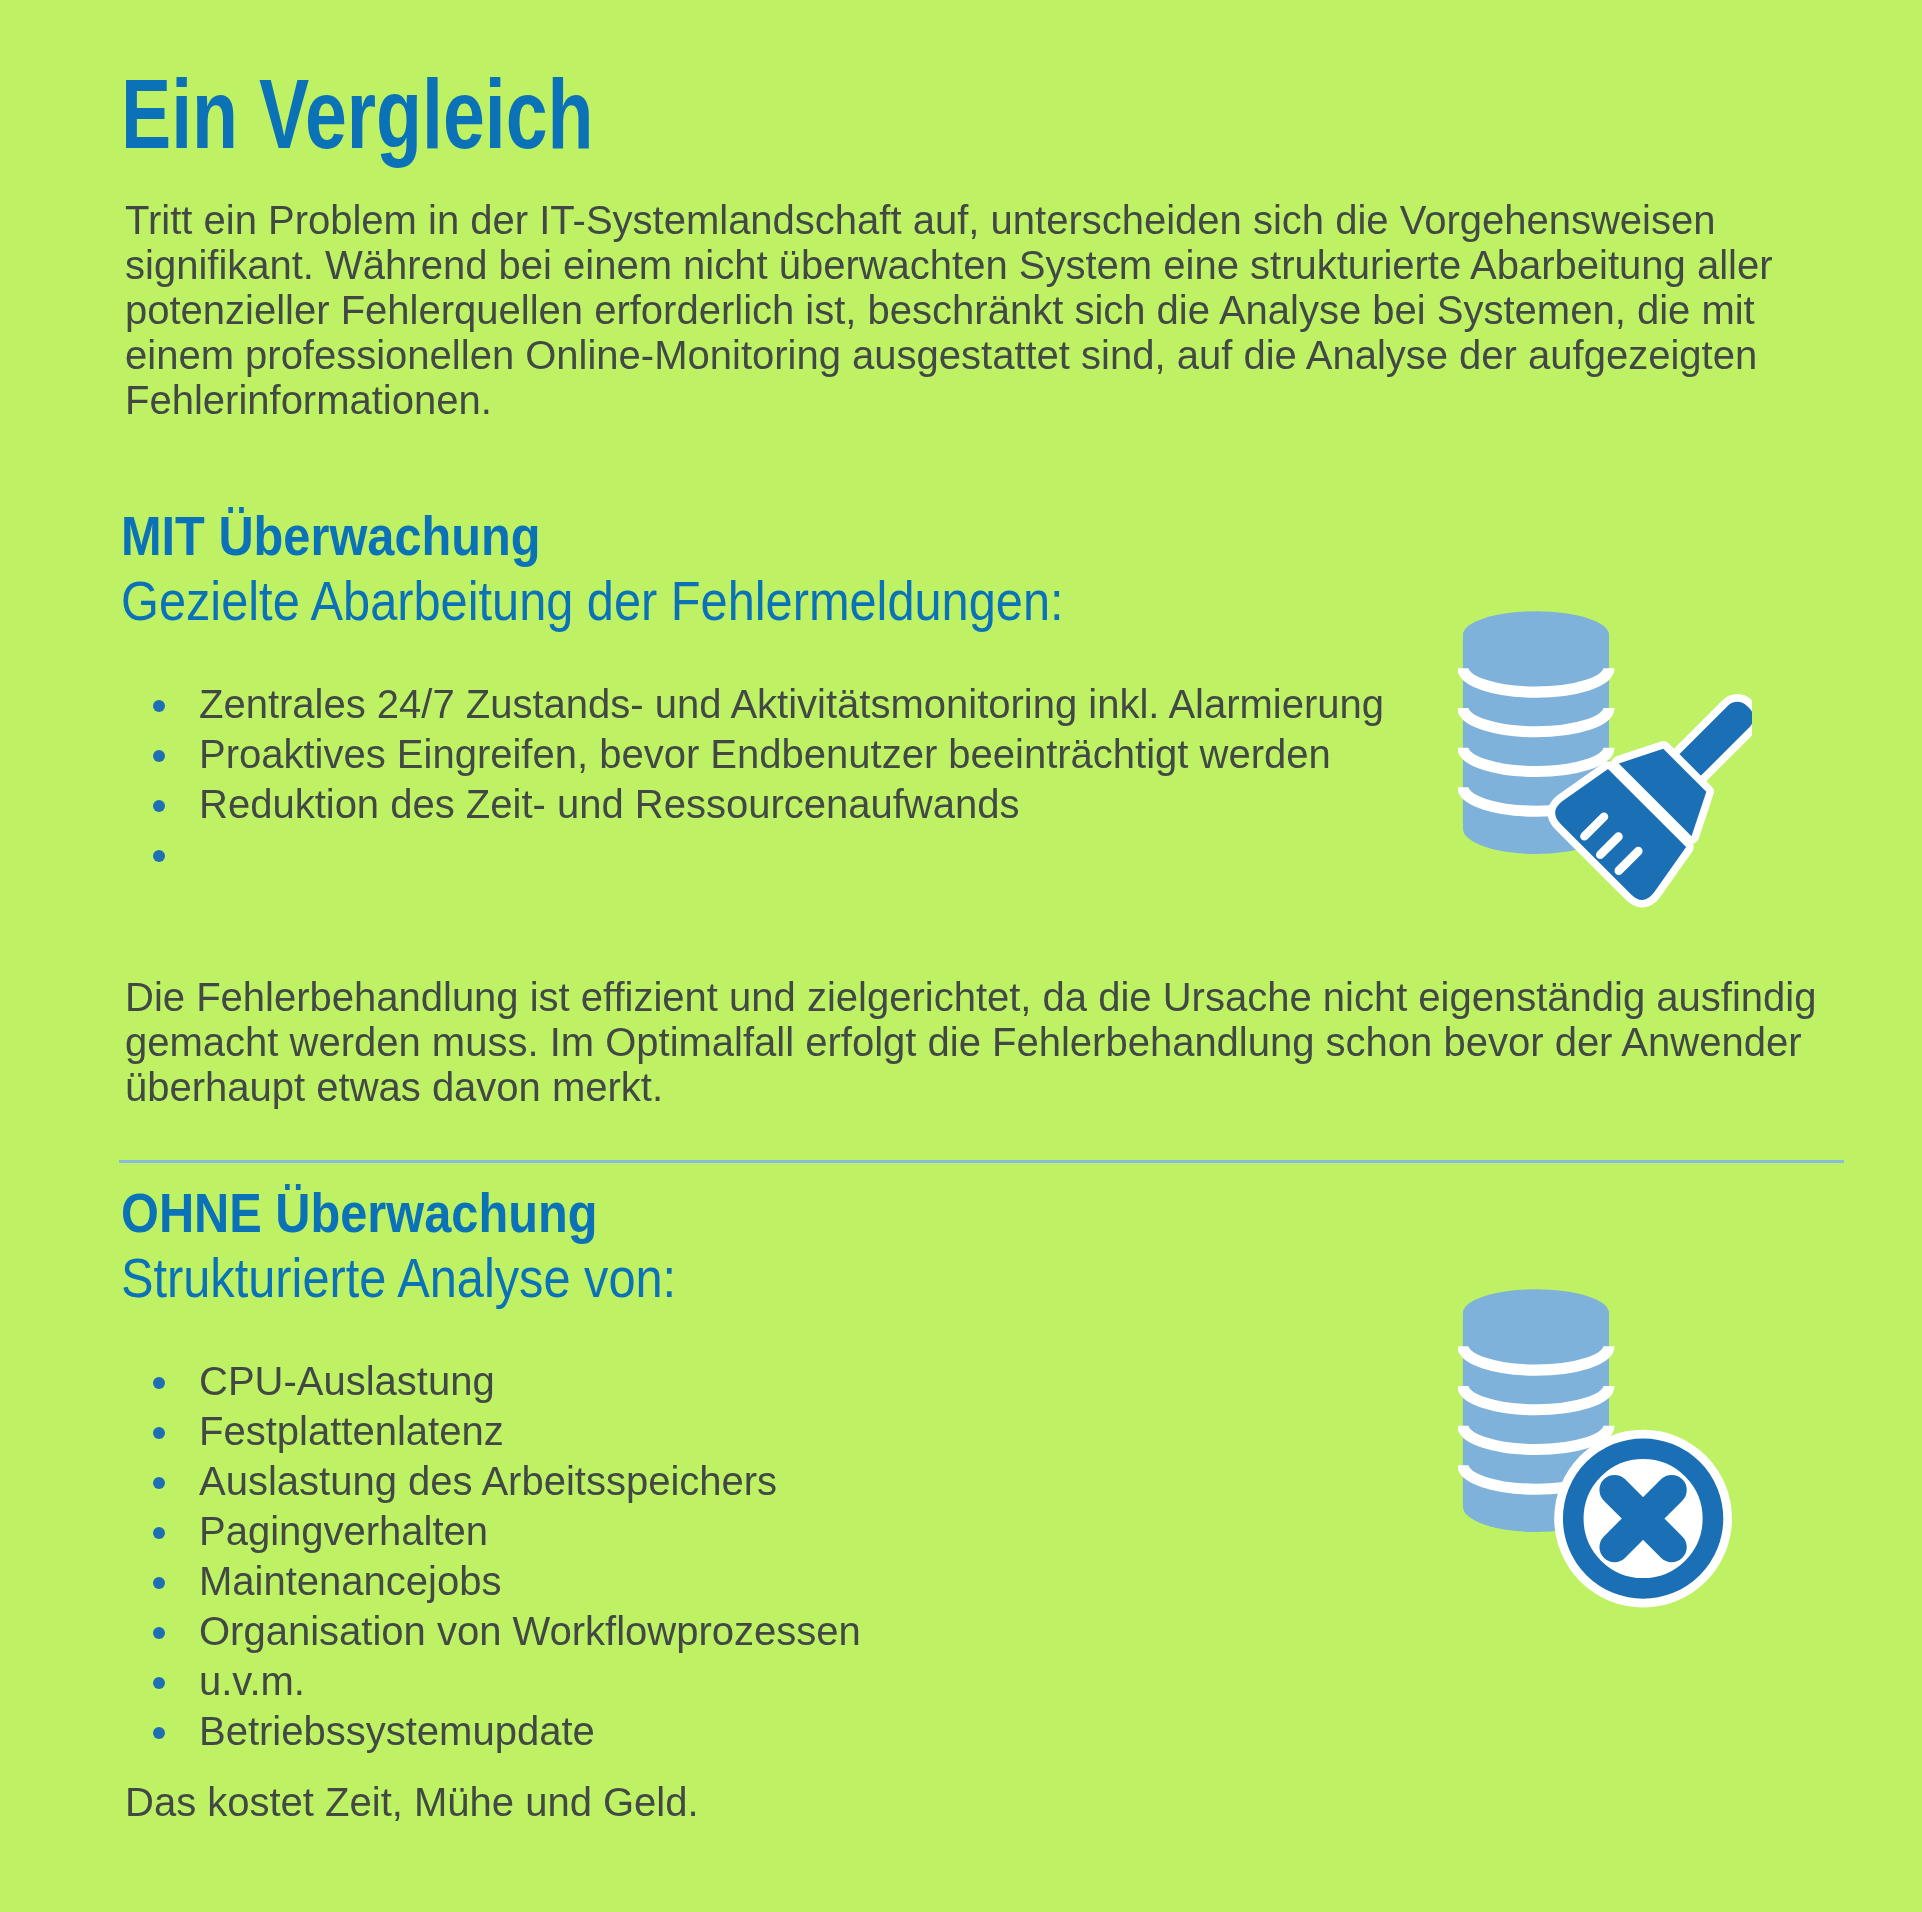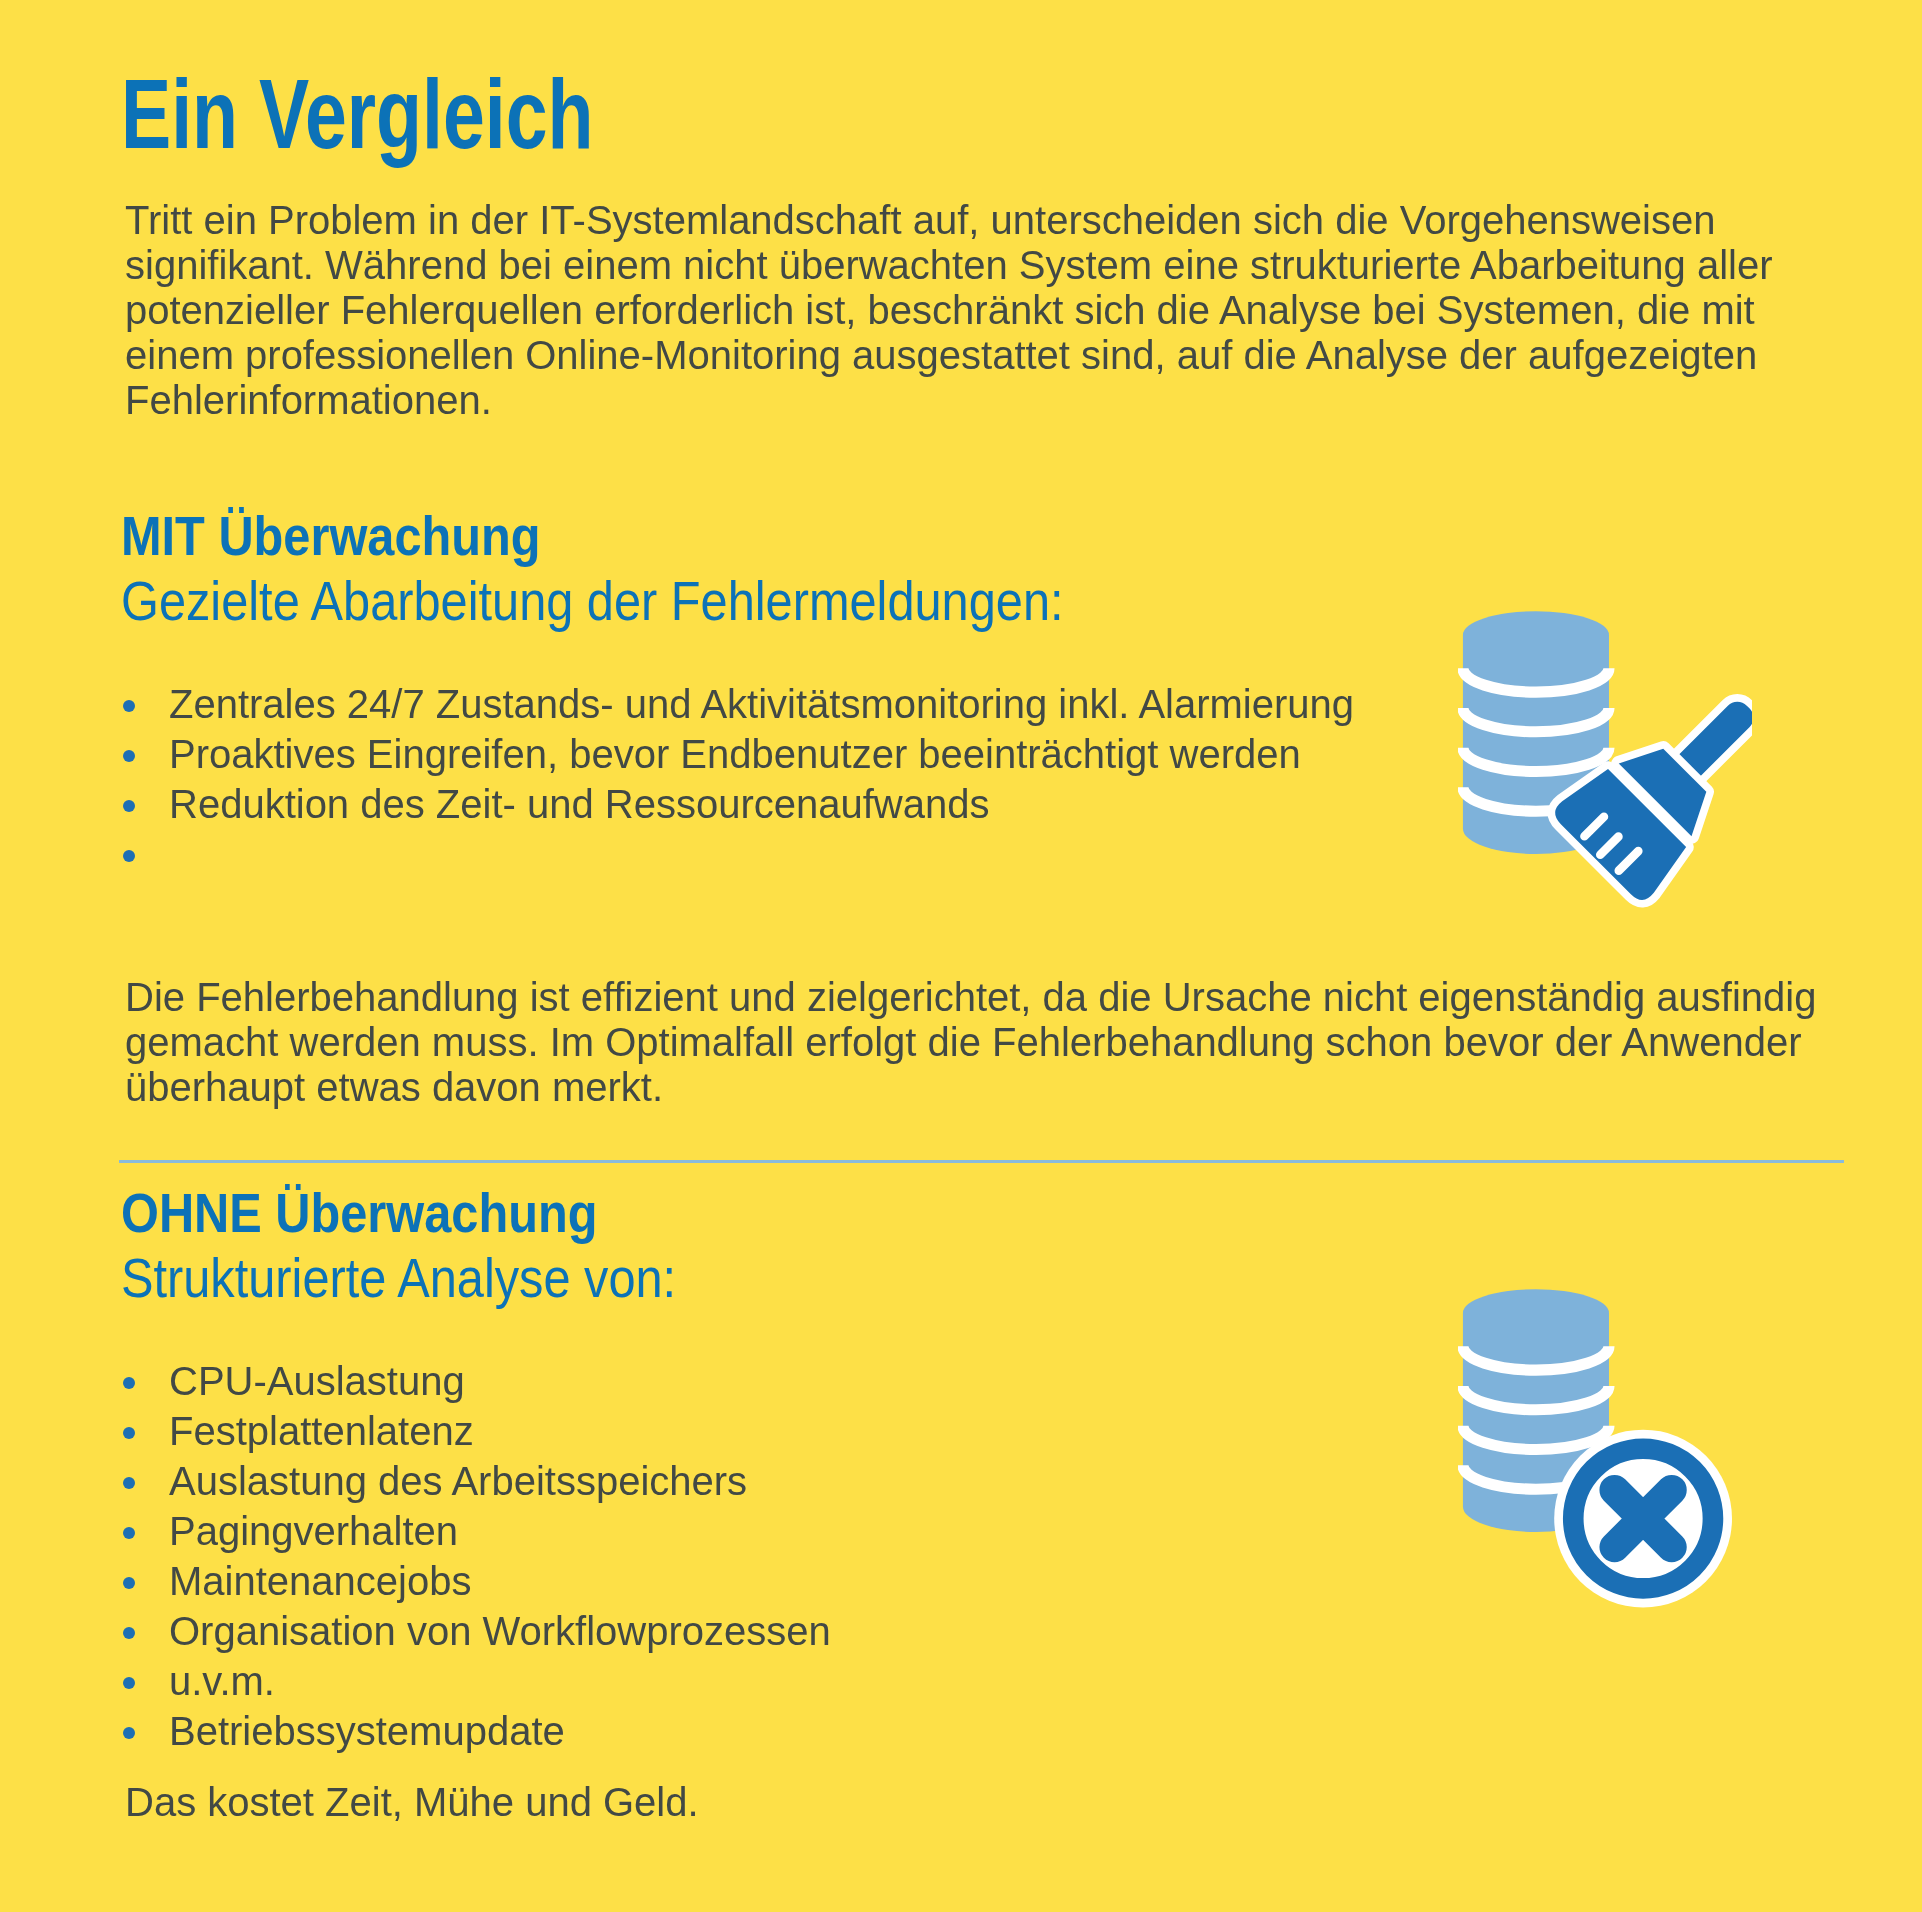--- a/index.html
+++ b/index.html
@@ -1,20 +1,20 @@
 <!DOCTYPE html>
 <html style="font-size:12.7px"><head>
 <meta charset="utf-8">
 <style>
   html,body{margin:0;padding:0;background:#ffffff;}
   .page{
     position:relative;
     width:1922px;
     height:1913px;
-    background:#fde047;
+    background:#bef264;
     overflow:hidden;
     font-family:"Liberation Sans", sans-serif;
     color:#424945;
   }
   .abs{position:absolute;}
   .title{
     left:121px; top:64px;
     margin:0;
     font-size:99px; line-height:99px; font-weight:bold;
     color:#0c72b7;
@@ -32,21 +32,21 @@
   .sec-head{
     left:121px;
     transform:scaleX(0.87); transform-origin:0 0;
     white-space:nowrap;
     color:#0c72b7;
     font-size:56px; line-height:65px;
   }
   .sec-head .h-bold{font-weight:bold;}
   .sec-head .h-reg{font-weight:normal;}
   ul.blist{
-    left:109px;
+    left:139px;
     margin:0; padding:0; list-style:none;
     font-size:40px; line-height:50px;
     color:#424945;
   }
   ul.blist li{
     position:relative;
     padding-left:60px;
     white-space:nowrap;
   }
   ul.blist .dot{

